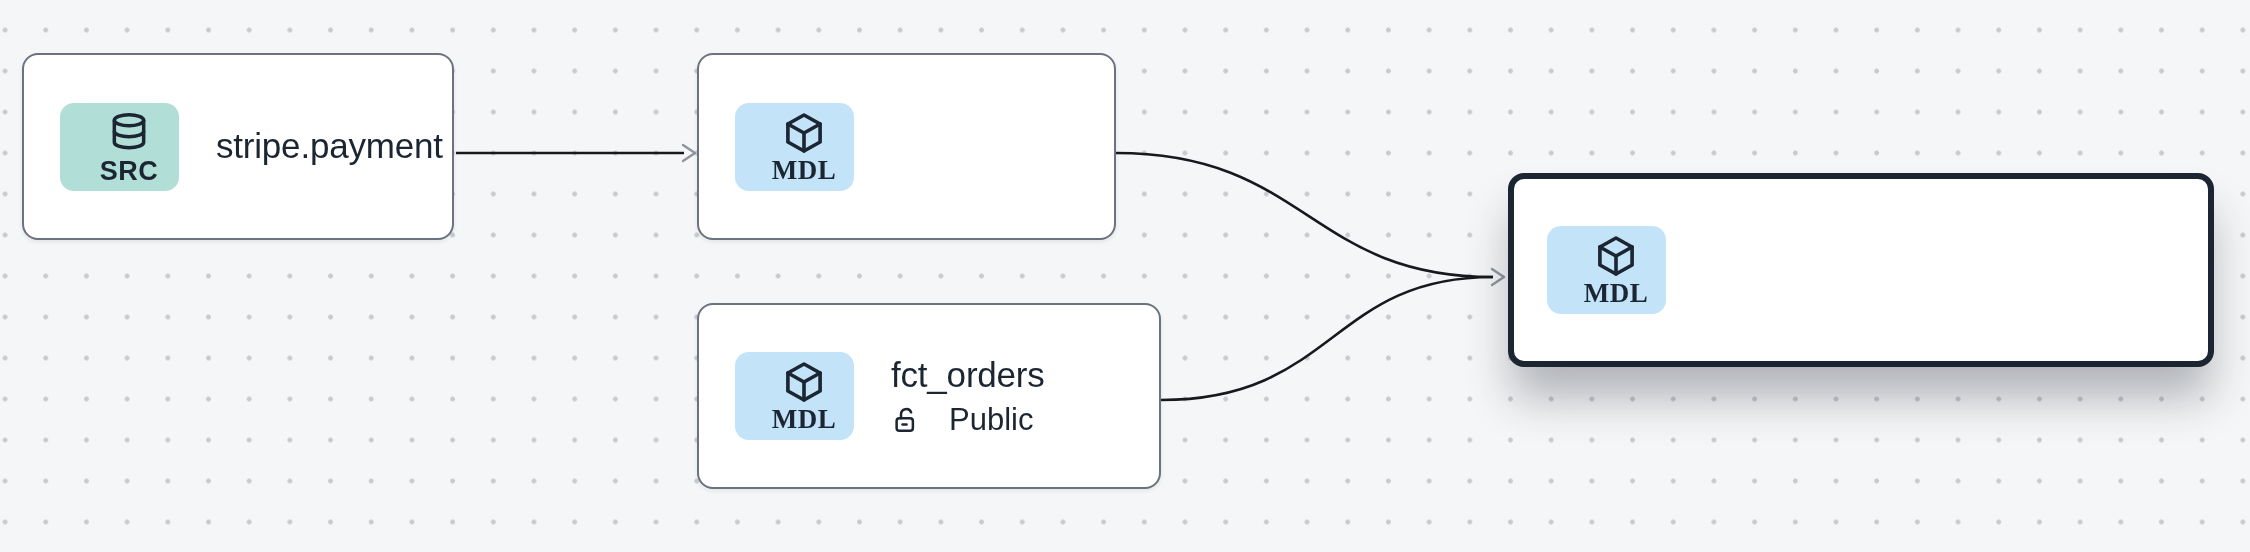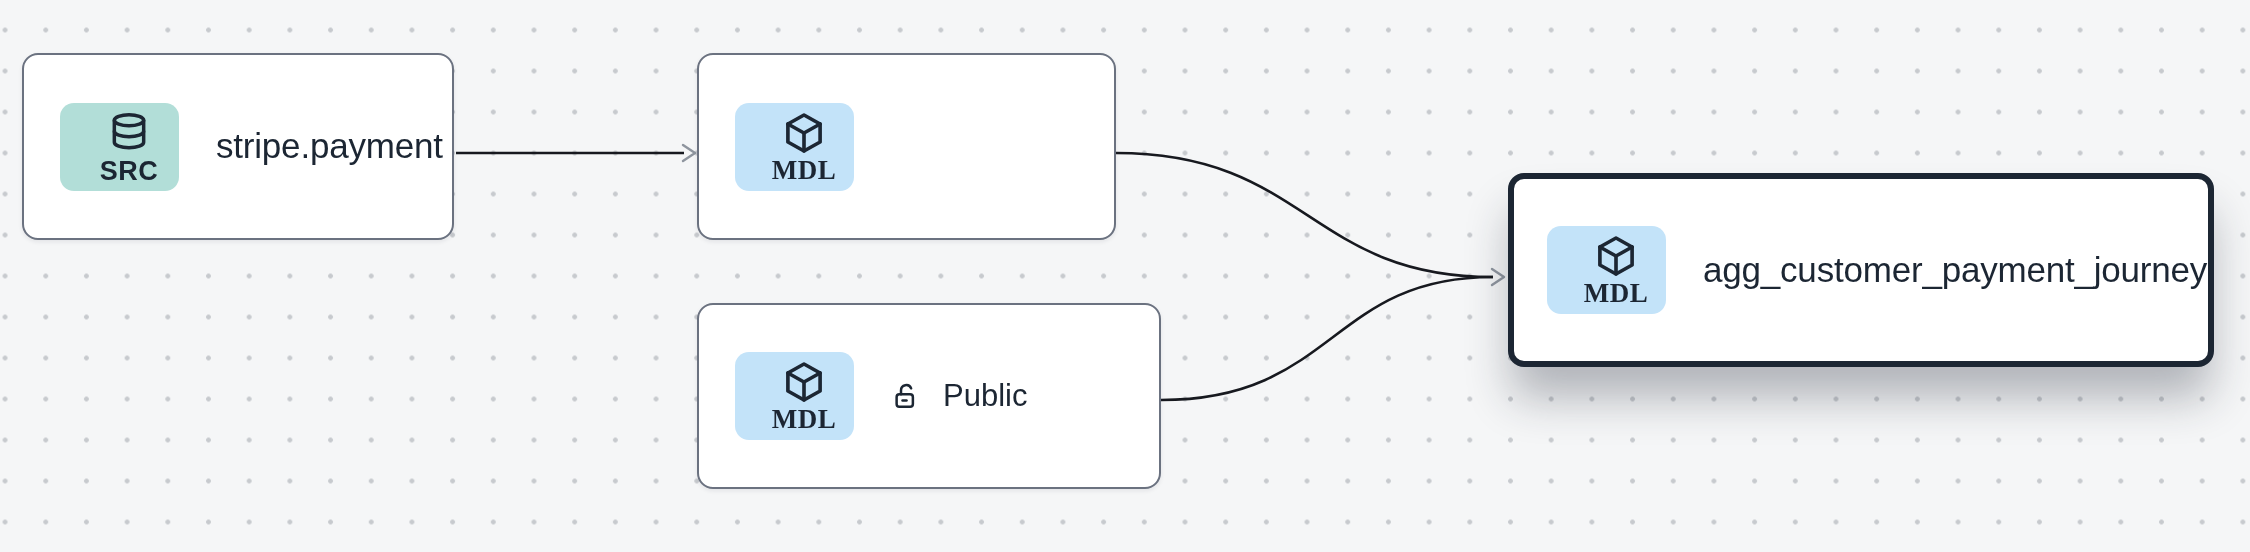--- a/index.html
+++ b/index.html
@@ -64,21 +64,21 @@
   .node-text{
     margin-left:37px;
     display:flex;flex-direction:column;justify-content:center;gap:7px;
     min-width:0;
   }
   .node-title{
     font-size:35px;color:var(--text);line-height:1.15;
     white-space:nowrap;letter-spacing:-0.2px;
   }
   .node-meta{
-    display:flex;align-items:center;gap:22px;
+    display:flex;align-items:center;gap:28px;
     font-size:31px;color:var(--text);line-height:1.1;
   }
   .node-meta svg{display:block;flex:0 0 auto;}
   
   #node-stripe-payment{left:22px;top:53px;width:432px;height:187px;}
   #node-stg-payments{left:697px;top:53px;width:419px;height:187px;}
   #node-fct-orders{left:697px;top:303px;width:464px;height:186px;}
   #node-agg-customer-payment-journey{left:1508px;top:173px;width:706px;height:194px;}
 </style>
 </head>
@@ -128,20 +128,21 @@
       <span>
         <svg width="46" height="46" viewBox="0 0 24 24" fill="none" stroke="#1c2633" stroke-width="1.9" stroke-linecap="round" stroke-linejoin="round">
           <path d="M12 2.6 L20.4 7.3 V16.7 L12 21.4 L3.6 16.7 V7.3 Z"></path>
           <path d="M3.6 7.3 L12 12 L20.4 7.3"></path>
           <path d="M12 12 V21.4"></path>
         </svg>
       </span>
       <span class="badge-label">MDL</span>
     </div>
     <div class="node-text">
+      <span class="node-title">fct_orders</span>
       <span class="node-meta">
         <span>
           <svg width="30" height="32" viewBox="0 0 24 24" fill="none" stroke="#1c2633" stroke-width="2" stroke-linecap="round" stroke-linejoin="round">
             <rect x="4.5" y="10.5" width="13" height="10" rx="2.2"></rect>
             <path d="M8 10.5 V7.5 a4.2 4.2 0 0 1 8.1-1.6"></path>
             <path d="M9.2 15.5 h3.2"></path>
           </svg>
         </span>
         <span>Public</span>
       </span>
@@ -152,18 +153,15 @@
     <div class="badge mdl">
       <span>
         <svg width="46" height="46" viewBox="0 0 24 24" fill="none" stroke="#1c2633" stroke-width="1.9" stroke-linecap="round" stroke-linejoin="round">
           <path d="M12 2.6 L20.4 7.3 V16.7 L12 21.4 L3.6 16.7 V7.3 Z"></path>
           <path d="M3.6 7.3 L12 12 L20.4 7.3"></path>
           <path d="M12 12 V21.4"></path>
         </svg>
       </span>
       <span class="badge-label">MDL</span>
     </div>
-    <div class="node-text">
-      <span class="node-title">agg_customer_payment_journey</span>
-    </div>
   </div>
 
 </div>
 
 </body></html>

